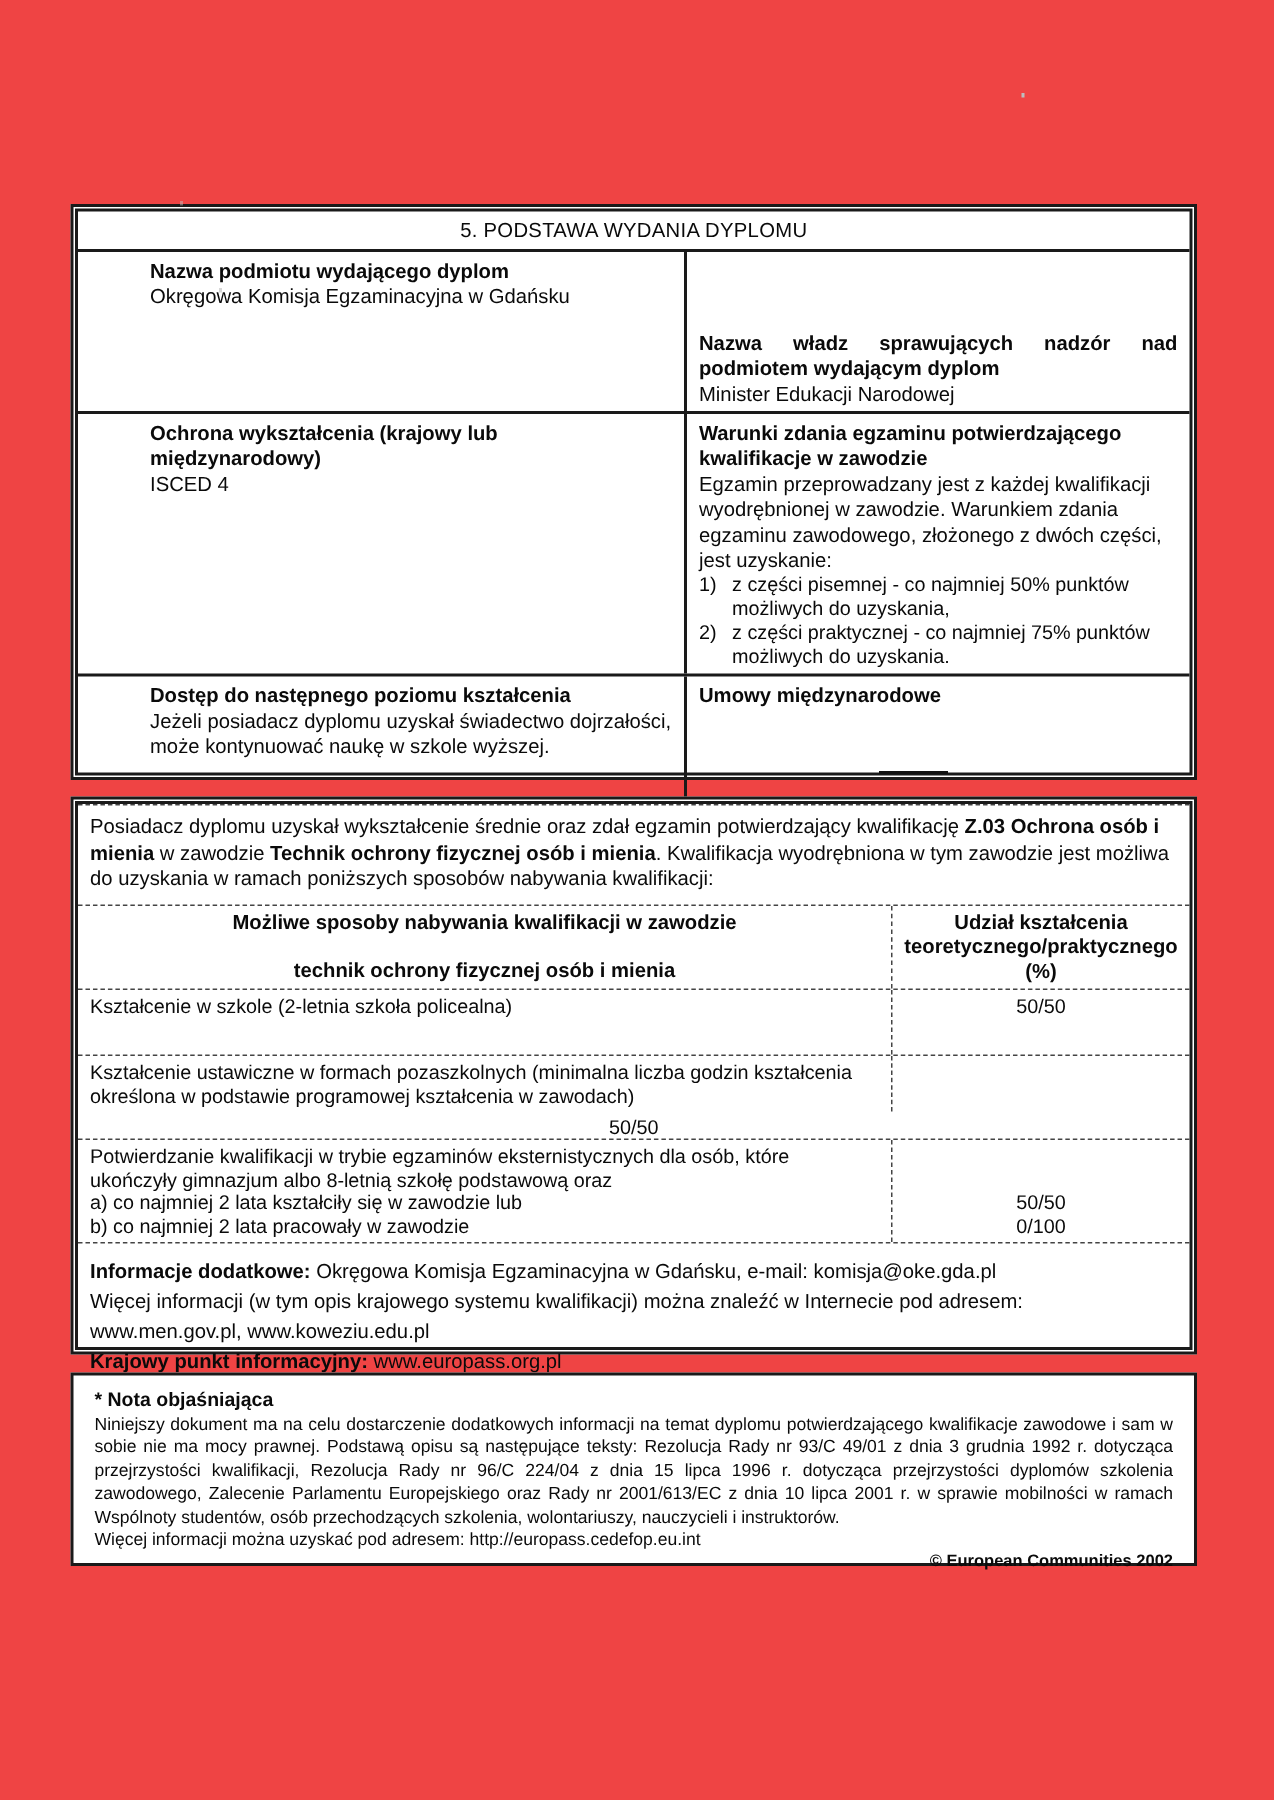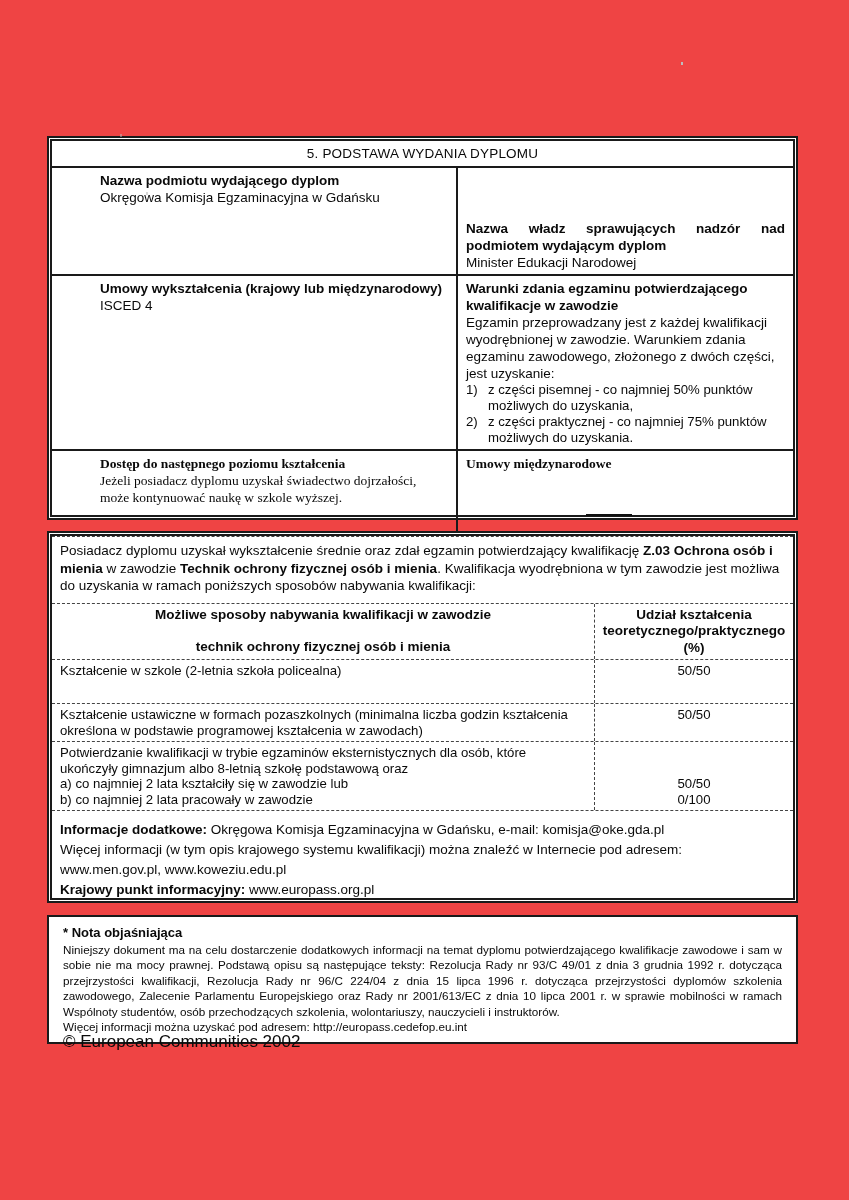--- a/index.html
+++ b/index.html
@@ -17,21 +17,21 @@
     height:27px; display:flex; align-items:center; justify-content:center;
     font-size:13.5px; letter-spacing:0.2px;
   }
   .box5 .sec-title { border-bottom:2px solid #1a1a1a; }
   .row { display:flex; border-bottom:2px solid #1a1a1a; }
   .row .cell { padding:4px 8px 3px 8px; }
   .row .cl { width:406px; border-right:2px solid #1a1a1a;padding-left:48px; }
   .row .cr { flex:1; }
   .r1 { min-height:80px; }
   .r2 { min-height:130px; }
-  .r3 { min-height:84px;font-family:Liberation Serif, serif; }
+  .r3 { min-height:84px; }
   .r4 { border-bottom:none; padding:4px 8px; }
   .lbl { font-weight:bold; font-size:13.5px; line-height:17px; }
   .lbl.just { text-align:justify;margin-top:48px; }
   .val { font-size:13.5px; line-height:17px; }
   .li { display:flex; font-size:13.2px; line-height:16px; }
   .li .num { width:22px; flex:0 0 22px; }
   .blank-dash { width:46px; border-top:2px solid #111; margin:42px 0 0 120px; }
 
   
   .box6 { top:531px; height:372px; border:5px double #1a1a1a; }
@@ -40,31 +40,31 @@
     border-top:1px dashed #444; border-bottom:1px dashed #444;
     padding:5px 8px 8px 8px; font-size:13.5px; line-height:17.5px; min-height:62px;
   }
   .t6row { display:flex; border-bottom:1px dashed #444; }
   .t6l { width:543px; border-right:1px dashed #444;gap:16px; }
   .t6r { flex:1; text-align:center; font-size:13.2px; padding-top:3px; }
   .t6head { min-height:49px; }
   .t6head .t6l, .t6head .t6r { display:flex; flex-direction:column; justify-content:center; text-align:center; font-weight:bold; font-size:13.5px; line-height:16.5px; padding:3px 4px; }
   .t6body { padding:3px 8px; font-size:13.2px; line-height:15.5px; }
   .t6row.r6a { min-height:44px; }
-  .t6row.r6b { min-height:37px; }
+  .t6row.r6b { min-height:37px;flex-direction:column; }
   .t6row.r6c { min-height:61px; }
   .r6c .t6r { display:flex; flex-direction:column; justify-content:flex-end; padding-bottom:3px; line-height:15.5px; }
   .info { padding:9px 8px 4px 8px; font-size:13.5px; line-height:20px; }
 
   
   .nota { top:915px; height:129px; border:2px solid #1a1a1a; padding:7px 14px 4px 14px; }
   .nota .t { font-weight:bold; font-size:13px; line-height:17px; margin-bottom:1px; }
   .nota .p { font-size:11.7px; line-height:15.4px; text-align:justify; }
   .nota .m { font-size:11.7px; line-height:15.4px; }
-  .nota .c { font-weight:normal; font-size:17px; line-height:15.6px; }
+  .nota .c { font-weight:bold; font-size:11px; line-height:15.6px;text-align:right; }
   b { font-weight:bold; }
 
   
   .speck { position:absolute; width:2px; height:3px; background:#bdbdbd; }
 </style>
 </head>
 <body>
 
 <div class="page">
 
@@ -77,21 +77,21 @@
         <div class="val">Okręgowa Komisja Egzaminacyjna w Gdańsku</div>
       </div>
       <div class="cell cr">
         <div class="lbl just">Nazwa władz sprawujących nadzór nad podmiotem wydającym dyplom</div>
         <div class="val">Minister Edukacji Narodowej</div>
       </div>
     </div>
 
     <div class="row r2">
       <div class="cell cl">
-        <div class="lbl">Umowy wykształcenia (krajowy lub międzynarodowy)</div>
+        <div class="lbl">Ochrona wykształcenia (krajowy lub międzynarodowy)</div>
         <div class="val">ISCED 4</div>
       </div>
       <div class="cell cr">
         <div class="lbl">Warunki zdania egzaminu potwierdzającego kwalifikacje w zawodzie</div>
         <div class="val">Egzamin przeprowadzany jest z każdej kwalifikacji wyodrębnionej w zawodzie. Warunkiem zdania egzaminu zawodowego, złożonego z dwóch części, jest uzyskanie:</div>
         <div class="li">
           <span class="num">1)</span>
           <span>z części pisemnej - co najmniej 50% punktów możliwych do uzyskania,</span>
         </div>
         <div class="li">

